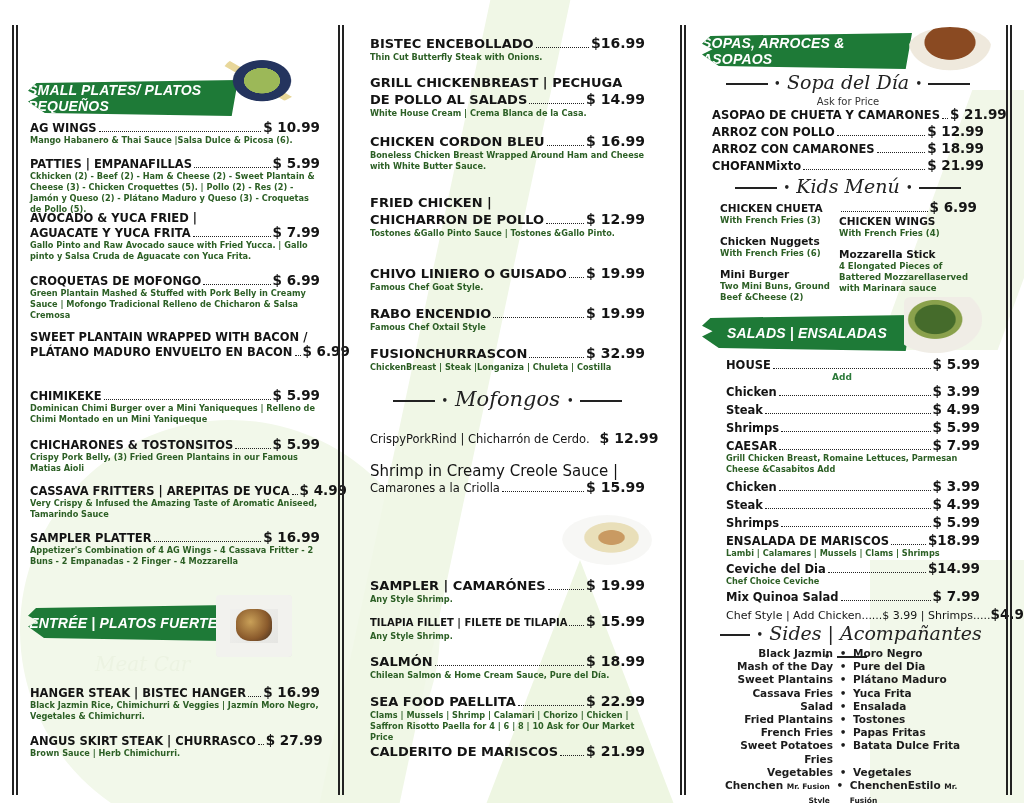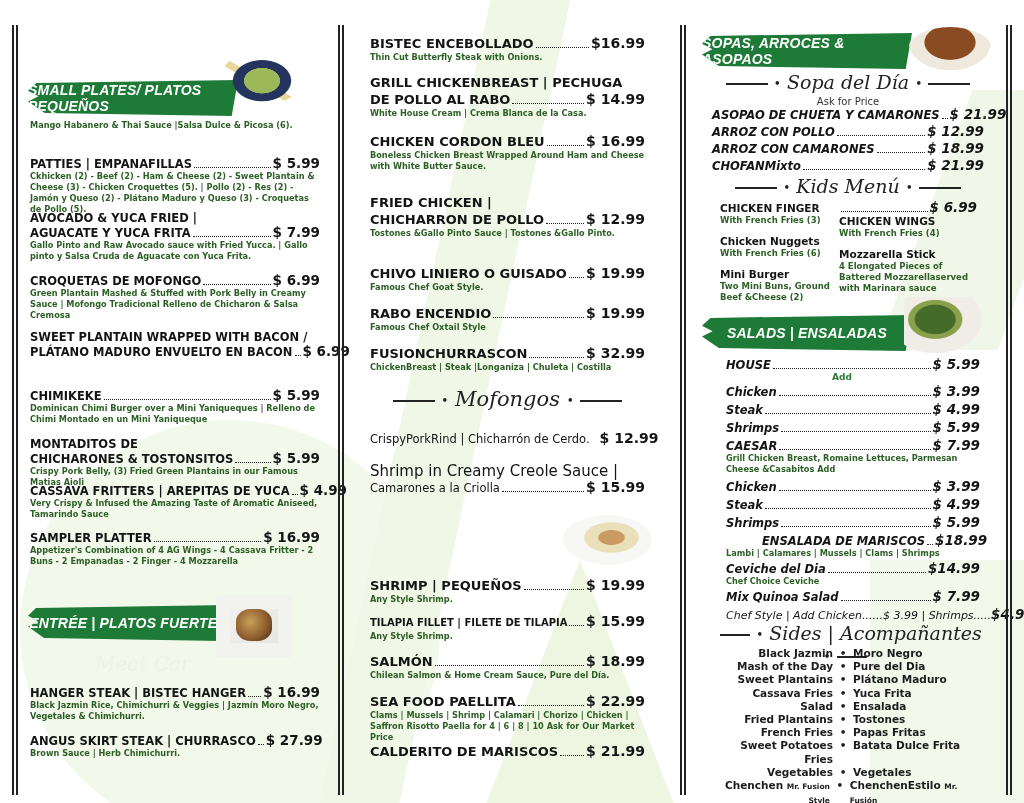--- a/index.html
+++ b/index.html
@@ -33,21 +33,21 @@
   .line1 { font-weight: bold; font-size: 11.5px; line-height: 14px; }
   .desc { color: #2c5f25; font-size: 8.2px; line-height: 11px; font-weight: bold; }
 
   .p2 .row, .p2 .line1 { font-size: 13px; line-height: 16px; }
   .p2 .row .price { font-size: 14px; }
 
   .script-title { position: absolute; width: 100%; text-align: center; font-family: "DejaVu Serif", serif; font-style: italic; font-size: 21px; color: #222; }
   .script-title .bar { display: inline-block; width: 42px; height: 2px; background: #222; vertical-align: middle; margin: 0 6px; }
   .script-title .dot { font-size: 12px; vertical-align: middle; }
 
-  .p3 .row { font-size: 11.5px; font-style: italic; }
+  .p3 .row { font-size: 11.5px; }
   .p3 .row .price { font-size: 13.5px; }
   .center-note { position: absolute; width: 100%; text-align: center; font-size: 10px; color: #333; }
   .add-note { position: absolute; left: 120px; font-size: 9px; color: #2c7a3a; font-weight: bold; }
 
   .kids-col { position: absolute; }
   .kids-name { font-weight: bold; font-size: 10.5px; line-height: 13px; }
   .kids-desc { color: #2c5f25; font-size: 8.5px; line-height: 11px; font-weight: bold; }
 
   .sides { position: absolute; left: 0; top: 622px; width: 100%; }
   .side-row { display: flex; font-size: 10.5px; line-height: 13.2px; font-weight: bold; color: #1c1c1c; }
@@ -74,20 +74,25 @@
 
 <div class="watermark">Meat Car</div>
 
 <div class="panel p1">
   <div class="banner" style="left:-2px; top:55px; width:210px;">
     <span>SMALL PLATES/ PLATOS PEQUEÑOS</span>
   </div>
   <div class="dish-img" style="left:190px; top:26px; width:84px; height:54px; background: radial-gradient(ellipse at 50% 55%, #9cb858 0 30%, #24345e 31% 48%, transparent 50%), linear-gradient(30deg, transparent 40%, #e8d79a 41% 48%, transparent 49%);"></div>
 
   <div class="item" style="top:95px;">
+    <div class="row">
+        <span class="name">AG WINGS</span>
+        <span class="dots"></span>
+        <span class="price">$ 10.99</span>
+      </div>
     <div class="desc">Mango Habanero &amp; Thai Sauce |Salsa Dulce &amp; Picosa (6).</div>
   </div>
   <div class="item" style="top:131px;">
     <div class="row">
         <span class="name">PATTIES | EMPANAFILLAS</span>
         <span class="dots"></span>
         <span class="price">$ 5.99</span>
       </div>
     <div class="desc">Ckhicken (2) - Beef (2) - Ham &amp; Cheese (2) - Sweet Plantain &amp; Cheese (3) - Chicken Croquettes (5). | Pollo (2) - Res (2) - Jamón y Queso (2) - Plátano Maduro y Queso (3) - Croquetas de Pollo (5).</div>
   </div>
@@ -118,21 +123,20 @@
   </div>
   <div class="item" style="top:363px;">
     <div class="row">
         <span class="name">CHIMIKEKE</span>
         <span class="dots"></span>
         <span class="price">$ 5.99</span>
       </div>
     <div class="desc">Dominican Chimi Burger over a Mini Yaniqueques | Relleno de Chimi Montado en un Mini Yaniqueque</div>
   </div>
   <div class="item" style="top:412px;">
-    <div class="line1">MONTADITOS DE</div>
     <div class="row">
         <span class="name">CHICHARONES &amp; TOSTONSITOS</span>
         <span class="dots"></span>
         <span class="price">$ 5.99</span>
       </div>
     <div class="desc">Crispy Pork Belly, (3) Fried Green Plantains in our Famous Matias Aioli</div>
   </div>
   <div class="item" style="top:458px;">
     <div class="row">
         <span class="name">CASSAVA FRITTERS | AREPITAS DE YUCA</span>
@@ -180,21 +184,21 @@
     <div class="row">
         <span class="name">BISTEC ENCEBOLLADO</span>
         <span class="dots"></span>
         <span class="price">$16.99</span>
       </div>
     <div class="desc">Thin Cut Butterfly Steak with Onions.</div>
   </div>
   <div class="item" style="top:50px;">
     <div class="line1">GRILL CHICKENBREAST | PECHUGA</div>
     <div class="row">
-        <span class="name">DE POLLO AL RABO</span>
+        <span class="name">DE POLLO AL SALADS</span>
         <span class="dots"></span>
         <span class="price">$ 14.99</span>
       </div>
     <div class="desc">White House Cream | Crema Blanca de la Casa.</div>
   </div>
   <div class="item" style="top:108px;">
     <div class="row">
         <span class="name">CHICKEN CORDON BLEU</span>
         <span class="dots"></span>
         <span class="price">$ 16.99</span>
@@ -253,21 +257,21 @@
         <span class="name" style="font-size:11.5px;">Camarones a la Criolla</span>
         <span class="dots"></span>
         <span class="price" style="font-weight:bold;">$ 15.99</span>
       </div>
   </div>
 
   <div class="dish-img" style="left:192px; top:490px; width:90px; height:50px; background: radial-gradient(ellipse at 55% 45%, #c99a62 0 18%, #e9dfb9 20% 38%, #f7f7f5 40% 70%, transparent 72%);"></div>
 
   <div class="item" style="top:552px;">
     <div class="row">
-        <span class="name">SHRIMP | PEQUEÑOS</span>
+        <span class="name">SAMPLER | CAMARÓNES</span>
         <span class="dots"></span>
         <span class="price">$ 19.99</span>
       </div>
     <div class="desc">Any Style Shrimp.</div>
   </div>
   <div class="item" style="top:588px;">
     <div class="row" style="font-size:10px;">
         <span class="name">TILAPIA FILLET | FILETE DE TILAPIA</span>
         <span class="dots"></span>
         <span class="price">$ 15.99</span>
@@ -340,21 +344,21 @@
         <span class="price">$ 21.99</span>
       </div>
   </div>
 
   <div class="script-title" style="top:150px; font-size:19px;">
     <span class="bar"></span><span class="dot">•</span>
     <span>Kids Menú</span>
     <span class="dot">•</span><span class="bar"></span>
   </div>
   <div class="kids-col" style="left:8px; top:177px; width:125px;">
-    <div class="kids-name">CHICKEN FINGER</div>
+    <div class="kids-name">CHICKEN CHUETA</div>
     <div class="kids-desc">With French Fries (3)</div>
     <div class="kids-name" style="margin-top:9px;">Chicken Nuggets</div>
     <div class="kids-desc">With French Fries (6)</div>
     <div class="kids-name" style="margin-top:9px;">Mini Burger</div>
     <div class="kids-desc">Two Mini Buns, Ground Beef &amp;Cheese (2)</div>
   </div>
   <div class="kids-col" style="left:127px; top:175px; width:138px;">
     <div class="row">
         <span class="dots"></span>
         <span class="price">$ 6.99</span>
@@ -406,21 +410,21 @@
     <div class="row" style="margin-top:3px;">
         <span class="name">Steak</span>
         <span class="dots"></span>
         <span class="price">$ 4.99</span>
       </div>
     <div class="row" style="margin-top:3px;">
         <span class="name">Shrimps</span>
         <span class="dots"></span>
         <span class="price">$ 5.99</span>
       </div>
-    <div class="row" style="margin-top:3px;margin-left:36px;">
+    <div class="row" style="margin-top:3px;">
         <span class="name">ENSALADA DE MARISCOS</span>
         <span class="dots"></span>
         <span class="price">$18.99</span>
       </div>
     <div class="desc">Lambi | Calamares | Mussels | Clams | Shrimps</div>
     <div class="row" style="margin-top:2px;">
         <span class="name">Ceviche del Dia</span>
         <span class="dots"></span>
         <span class="price">$14.99</span>
       </div>

